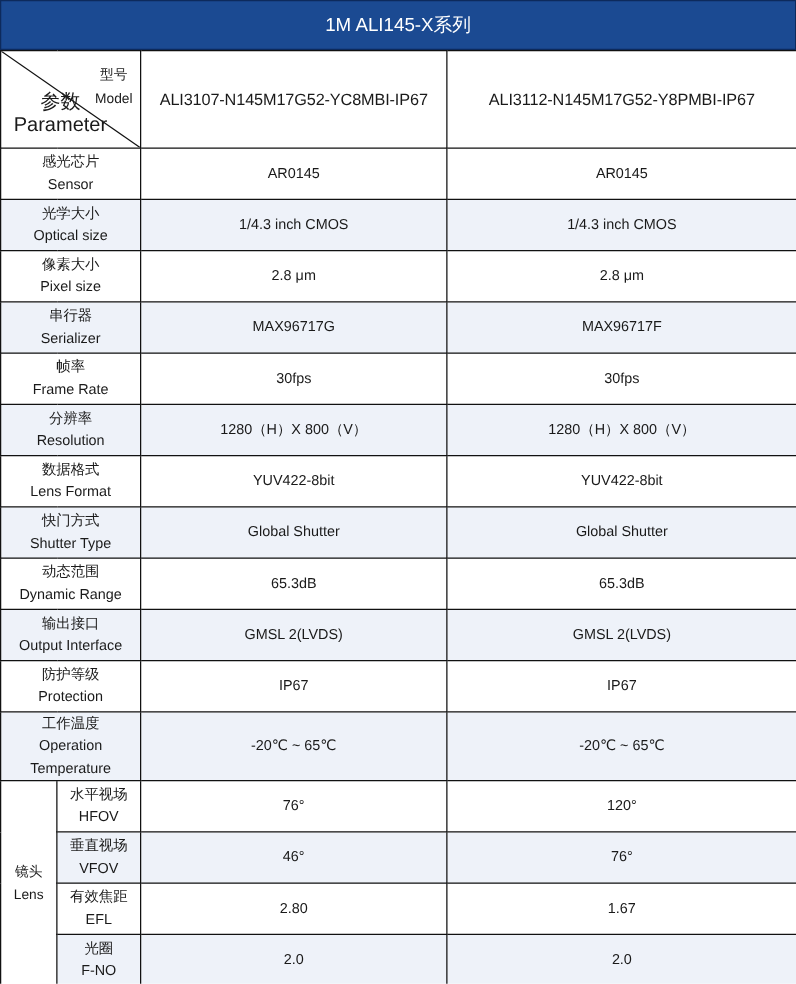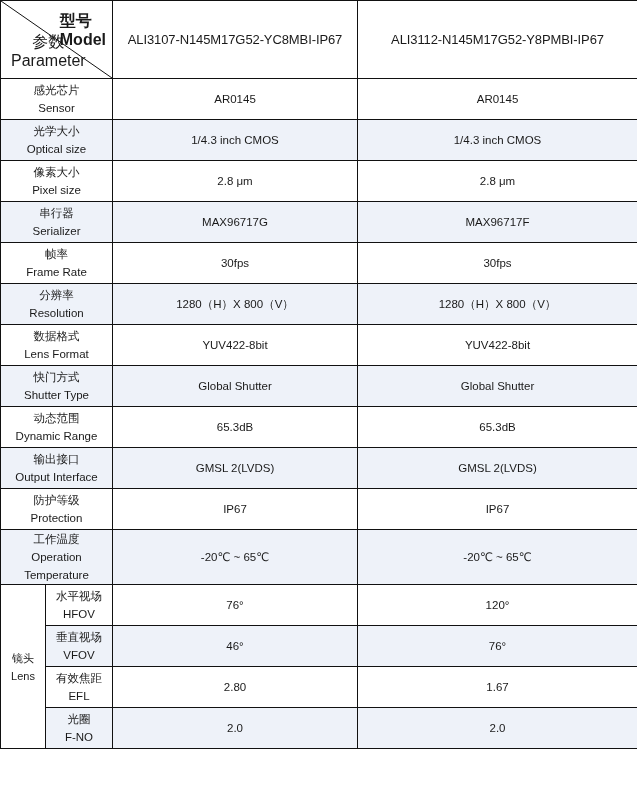--- a/index.html
+++ b/index.html
@@ -10,33 +10,34 @@
     display: flex; align-items: center; justify-content: center;
     font-size: 15px; border: 1px solid #0d2a5c; box-sizing: border-box;
   }
   table { border-collapse: collapse; width: 637px; table-layout: fixed; }
   td { border: 1.3px solid #111; text-align: center; vertical-align: middle; font-size: 11.5px; padding: 0; line-height: 17px; }
   tr.alt td.shade { background: #eef2f9; }
   .hdr-row td { height: 77px; }
   .model { font-size: 13px; letter-spacing: -0.1px; margin-top: 48px; }
   .diag { position: relative; padding: 0; }
   .diag svg { position: absolute; left: 0; top: 0; width: 100%; height: 100%; }
-  .diag .tr { position: absolute; right: 6px; top: 10px; text-align: left; font-size: 16px; line-height: 19px; font-weight: bold; }
+  .diag .tr { position: absolute; right: 6px; top: 10px; text-align: center; font-size: 11px; line-height: 19px; }
   .diag .bl { position: absolute; left: 10px; bottom: 8px; text-align: center; font-size: 16px; line-height: 19px; }
   .row td { height: 40px; }
   .row.tall td { height: 52px; }
   .param { line-height: 18px; }
   .param .cn { display: block; }
   .param .en { display: block; }
   .lens-group { font-size: 11px; }
 </style>
 </head>
 <body>
 
 <div class="wrap">
+  <div class="title-bar">1M ALI145-X系列</div>
 
   <table>
     <colgroup>
       <col style="width:45px">
       <col style="width:67px">
       <col style="width:245px">
       <col style="width:280px">
     </colgroup>
 
     <tbody>

